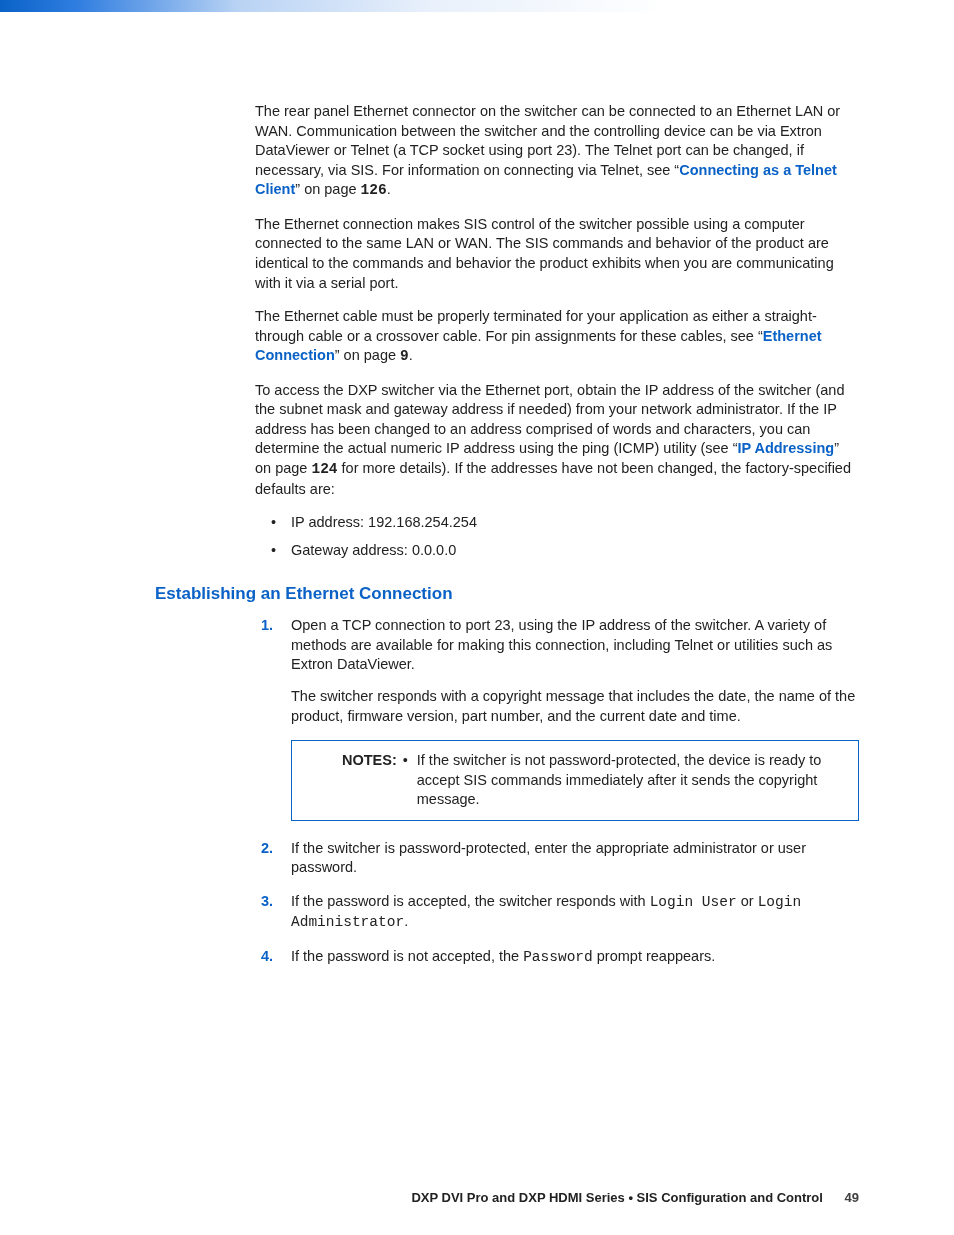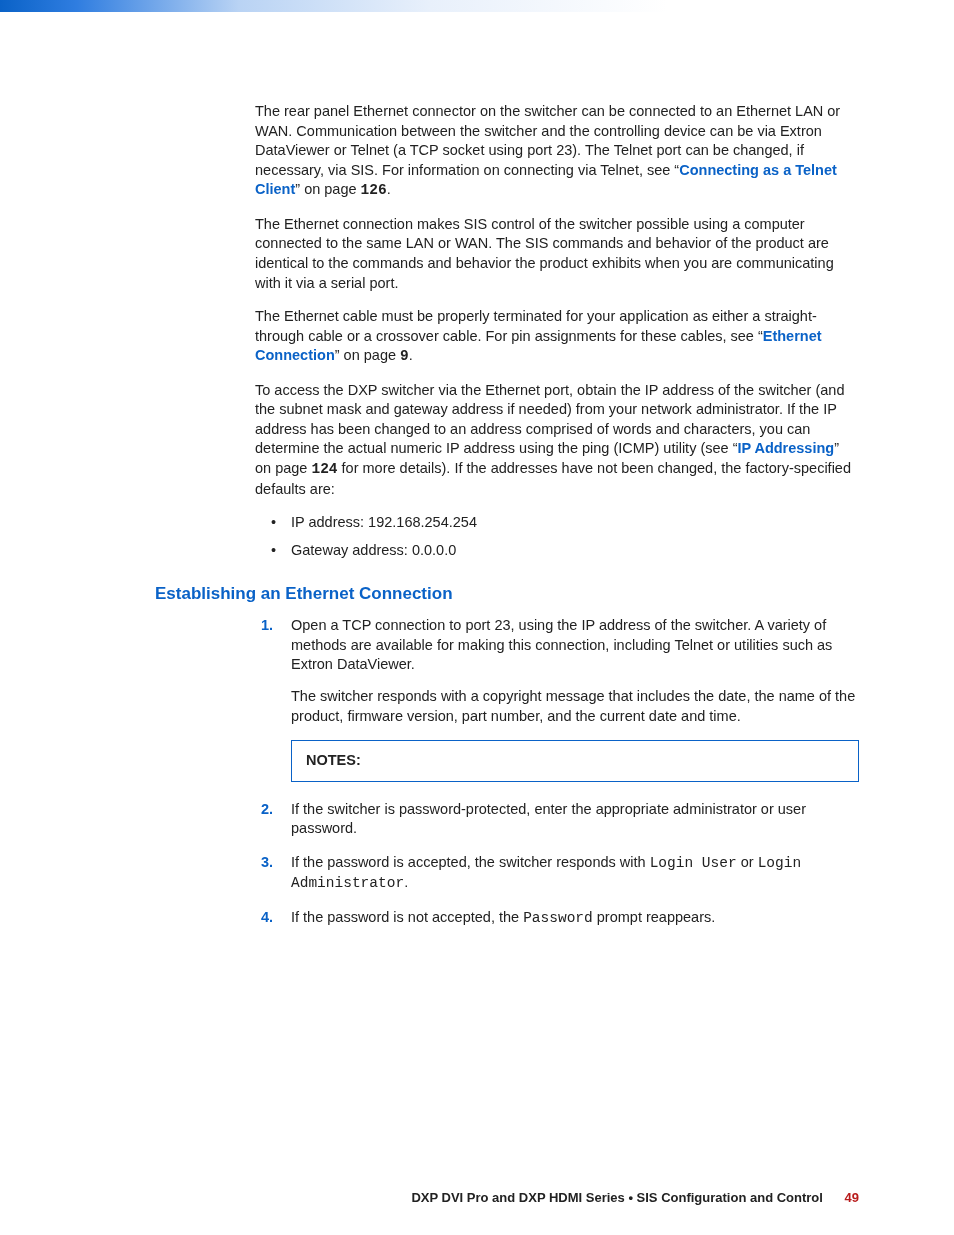--- a/index.html
+++ b/index.html
@@ -14,30 +14,30 @@
   .link { color: #0a62c7; font-weight: bold; }
   .bold { font-weight: bold; font-family: Liberation Mono, monospace; }
   ul.bullets { list-style: none; margin: 0 0 2px 0; padding: 0; }
   ul.bullets li { font-size: 14.5px; line-height: 1.35; padding-left: 36px; position: relative; margin-bottom: 8px; }
   ul.bullets li::before { content: "•"; position: absolute; left: 16px; top: 0; }
   ol.steps { list-style: none; margin: 0 0 14px 0; padding: 0; counter-reset: step; }
   ol.steps > li { font-size: 14.5px; line-height: 1.35; padding-left: 36px; position: relative; margin-bottom: 14px; }
   ol.steps > li .num { position: absolute; left: 6px; top: 0; color: #0a62c7; font-weight: bold; }
   ol.steps > li p.inner { margin: 12px 0 0 0; font-size: 14.5px; line-height: 1.35; }
   .notes-box { border: 1.5px solid #0a62c7; padding: 10px 14px 10px 14px; margin: 14px 0 18px 0; font-size: 14.5px; line-height: 1.35; }
-  .notes-box .notes-row { display: flex; align-items: flex-start; }
+  .notes-box .notes-row { display: flex; align-items: flex-start; margin-left: 36px; }
   .notes-box .notes-label { font-weight: bold; padding-right: 6px; white-space: nowrap; }
   .notes-box ul.note-items { list-style: none; margin: 0; padding: 0; flex: 1; }
   .notes-box ul.note-items li { position: relative; padding-left: 14px; margin-bottom: 10px; }
   .notes-box ul.note-items li:last-child { margin-bottom: 0; }
   .notes-box ul.note-items li::before { content: "•"; position: absolute; left: 0; top: 0; }
   .mono { font-family: "Courier New", monospace; }
   .footer { position: absolute; bottom: 30px; right: 95px; font-size: 13px; }
   .footer .doc-title { font-weight: bold; }
-  .footer .pagenum { color: #b91c1c; font-weight: bold; margin-left: 18px; }
+  .footer .pagenum { color: #404040; font-weight: bold; margin-left: 18px; }
 </style>
 </head>
 <body>
 
 <div class="page">
   <div class="top-accent"></div>
 
   <div class="content">
 
 
@@ -70,20 +70,21 @@
       <ol class="steps">
         <li>
           <span class="num">1.</span>
           <span>Open a TCP connection to port 23, using the IP address of the switcher. A variety of methods are available for making this connection, including Telnet or utilities such as Extron DataViewer.</span>
           <p class="inner">The switcher responds with a copyright message that includes the date, the name of the product, firmware version, part number, and the current date and time.</p>
 
           <div class="notes-box">
             <div class="notes-row">
               <span class="notes-label">NOTES:</span>
               <ul class="note-items">
+                <li>If the switcher is not password-protected, the device is ready to accept SIS commands immediately after it sends the copyright message.</li>
               </ul>
             </div>
           </div>
         </li>
 
         <li>
           <span class="num">2.</span>
           <span>If the switcher is password-protected, enter the appropriate administrator or user password.</span>
         </li>
 

